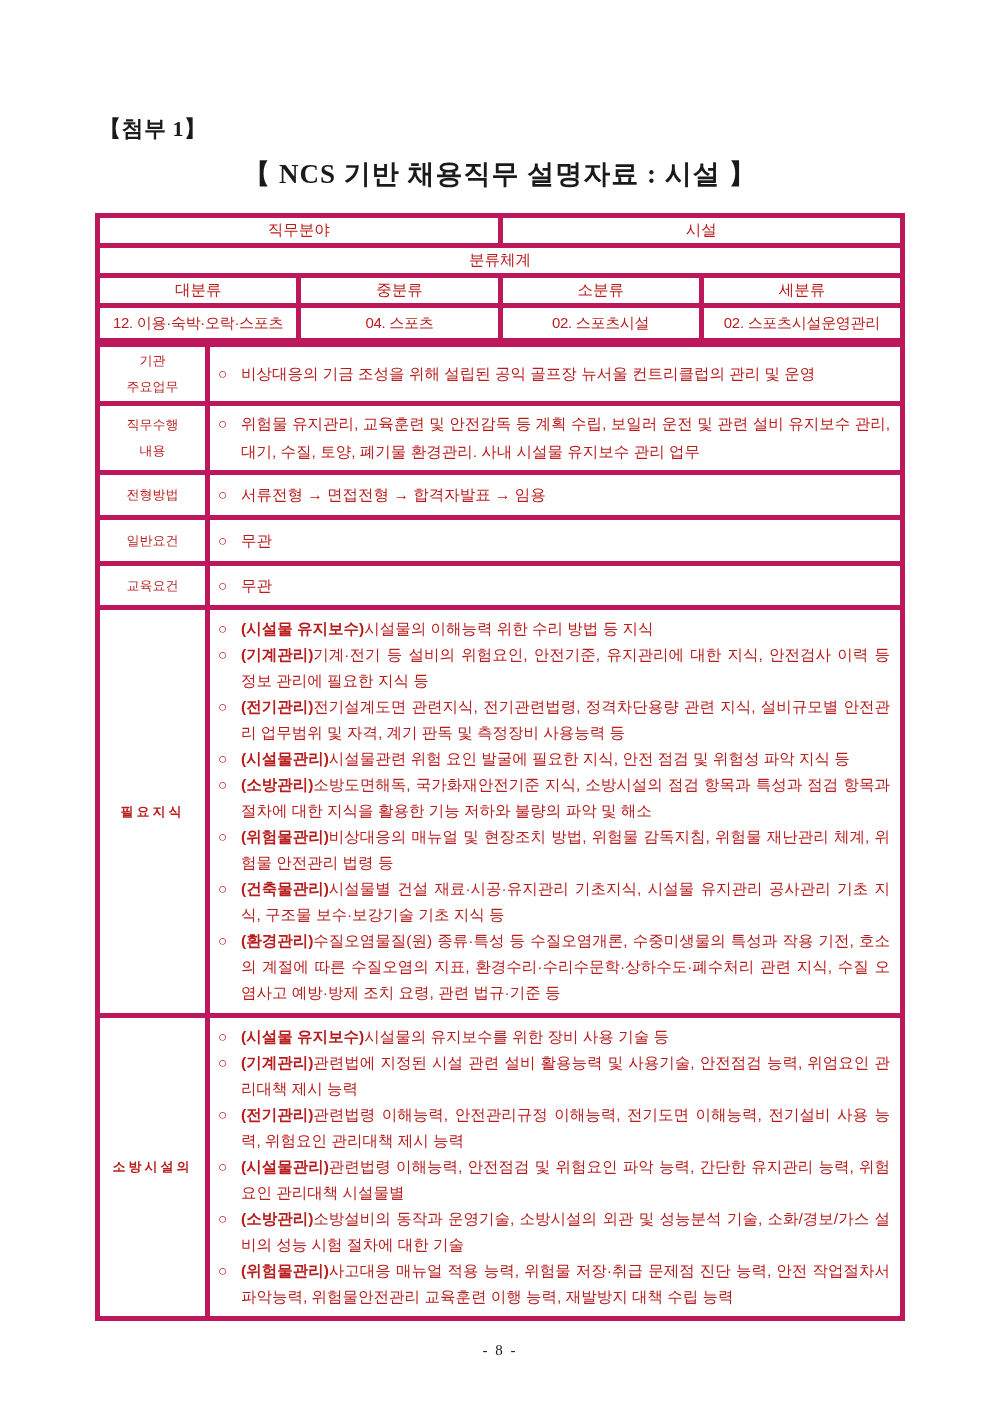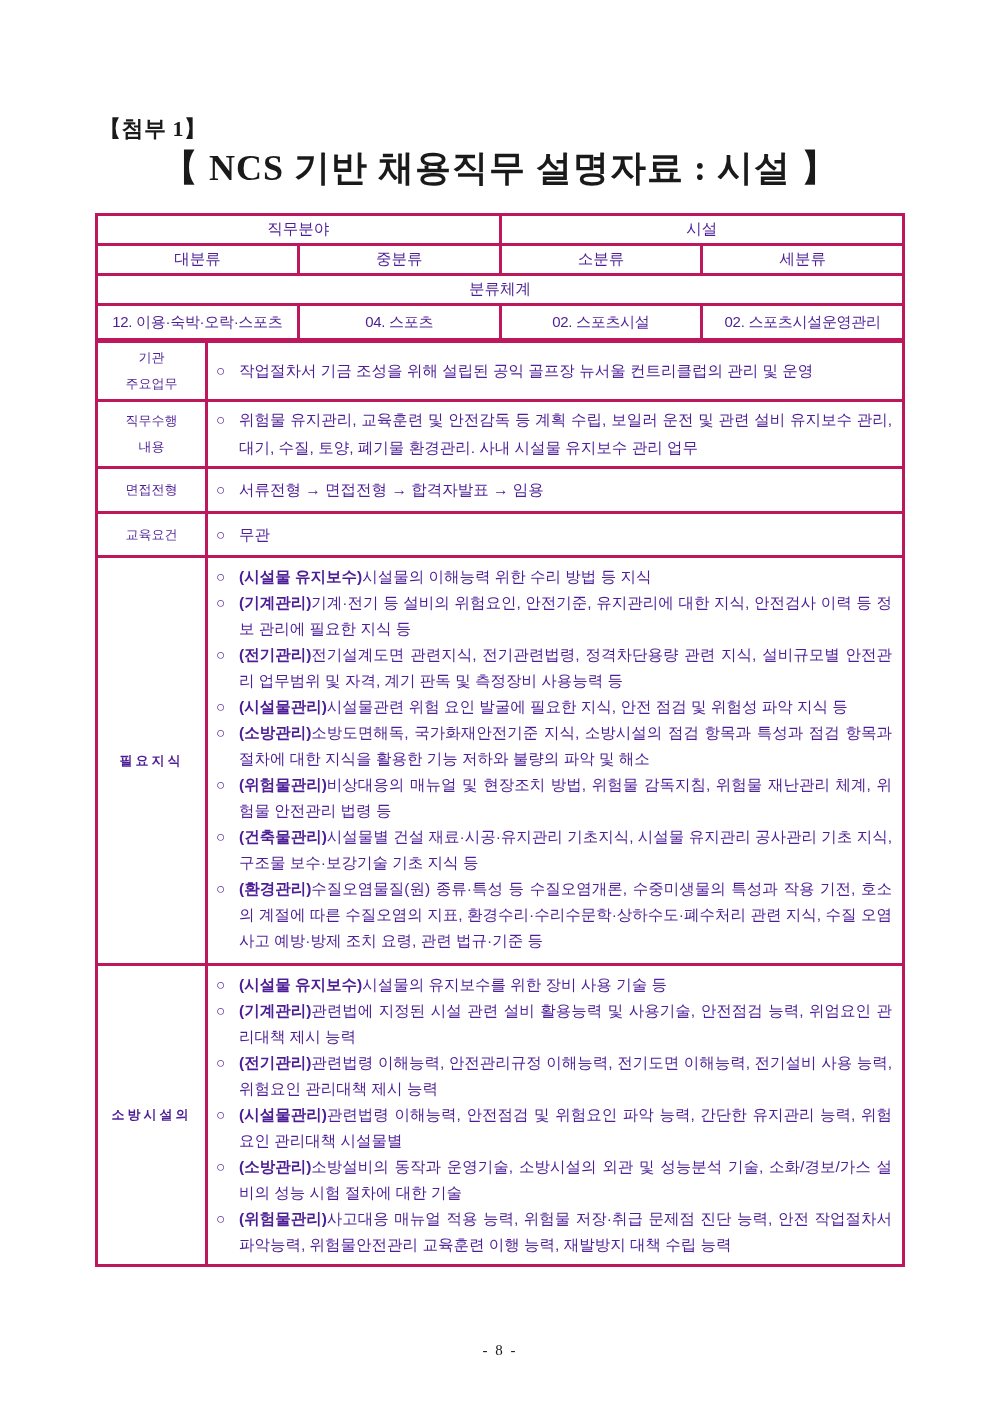--- a/index.html
+++ b/index.html
@@ -10,29 +10,29 @@
     color:#1a1a1a;
   }
   .page { position:relative; width:1000px; height:1414px; background:#ffffff; overflow:hidden;padding-left:28px; }
 
   .attachment {
     position:absolute; left:99px; top:114px;
     font-family:"Liberation Serif","DejaVu Serif",serif;
     font-size:22px; font-weight:600; letter-spacing:0.5px;
   }
   .title {
-    position:absolute; left:0; top:144px; width:100%;
+    position:absolute; left:0; top:156px; width:100%;
     text-align:center;
     font-family:"Liberation Serif","DejaVu Serif",serif;
-    font-size:36px; font-weight:700; letter-spacing:1px;
+    font-size:27px; font-weight:700; letter-spacing:1px;
   }
 
   .tables { position:absolute; left:95px; top:213px; width:810px; }
   table { border-collapse:collapse; table-layout:fixed; width:810px; }
-  td { border:3px solid #be185d; font-size:15.5px; vertical-align:middle; color:#4c1d95; }
+  td { border:5px solid #be185d; font-size:15.5px; vertical-align:middle; color:#b91c1c; }
   .t-detail { margin-top:-1px; }
 
   .h30{height:30px} .h35{height:35px} .h59{height:59px} .h58{height:58px}
   .h45{height:45px} .h46{height:46px} .h44{height:44px} .h408{height:408px} .h299{height:299px}
 
   .center { text-align:center; }
   .tight { letter-spacing:-0.3px; font-size:15px; }
 
   .c-label { width:110px; }
 
@@ -72,27 +72,27 @@
           <col>
           <col>
           <col>
         </colgroup>
       <tbody>
         <tr class="h30">
           <td colspan="2" class="center">직무분야</td>
           <td colspan="2" class="center">시설</td>
         </tr>
         <tr class="h30">
+          <td colspan="4" class="center">분류체계</td>
+        </tr>
+        <tr class="h30">
           <td class="center">대분류</td>
           <td class="center">중분류</td>
           <td class="center">소분류</td>
           <td class="center">세분류</td>
-        </tr>
-        <tr class="h30">
-          <td colspan="4" class="center">분류체계</td>
         </tr>
         <tr class="h35">
           <td class="center tight">12. 이용·숙박·오락·스포츠</td>
           <td class="center tight">04. 스포츠</td>
           <td class="center tight">02. 스포츠시설</td>
           <td class="center tight">02. 스포츠시설운영관리</td>
         </tr>
       </tbody>
     </table>
 
@@ -103,50 +103,61 @@
         </colgroup>
       <tbody>
         <tr class="h59">
           <td class="label">
             <div>기관</div>
             <div>주요업무</div>
           </td>
           <td class="content">
             <div class="bullet">
               <span class="marker">○</span>
-              <div class="btext">작업절차서 기금 조성을 위해 설립된 공익 골프장 뉴서울 컨트리클럽의 관리 및 운영</div>
+              <div class="btext">비상대응의 기금 조성을 위해 설립된 공익 골프장 뉴서울 컨트리클럽의 관리 및 운영</div>
             </div>
           </td>
         </tr>
 
         <tr class="h58">
           <td class="label">
             <div>직무수행</div>
             <div>내용</div>
           </td>
           <td class="content">
             <div class="bullet">
               <span class="marker">○</span>
               <div class="btext">위험물 유지관리, 교육훈련 및 안전감독 등 계획 수립, 보일러 운전 및 관련 설비 유지보수 관리, 대기, 수질, 토양, 폐기물 환경관리. 사내 시설물 유지보수 관리 업무</div>
             </div>
           </td>
         </tr>
 
         <tr class="h45">
           <td class="label">
-            <div>면접전형</div>
+            <div>전형방법</div>
           </td>
           <td class="content">
             <div class="bullet">
               <span class="marker">○</span>
               <div class="btext">서류전형 → 면접전형 → 합격자발표 → 임용</div>
             </div>
           </td>
         </tr>
 
+        <tr class="h46">
+          <td class="label">
+            <div>일반요건</div>
+          </td>
+          <td class="content">
+            <div class="bullet">
+              <span class="marker">○</span>
+              <div class="btext">무관</div>
+            </div>
+          </td>
+        </tr>
 
         <tr class="h44">
           <td class="label">
             <div>교육요건</div>
           </td>
           <td class="content">
             <div class="bullet">
               <span class="marker">○</span>
               <div class="btext">무관</div>
             </div>

